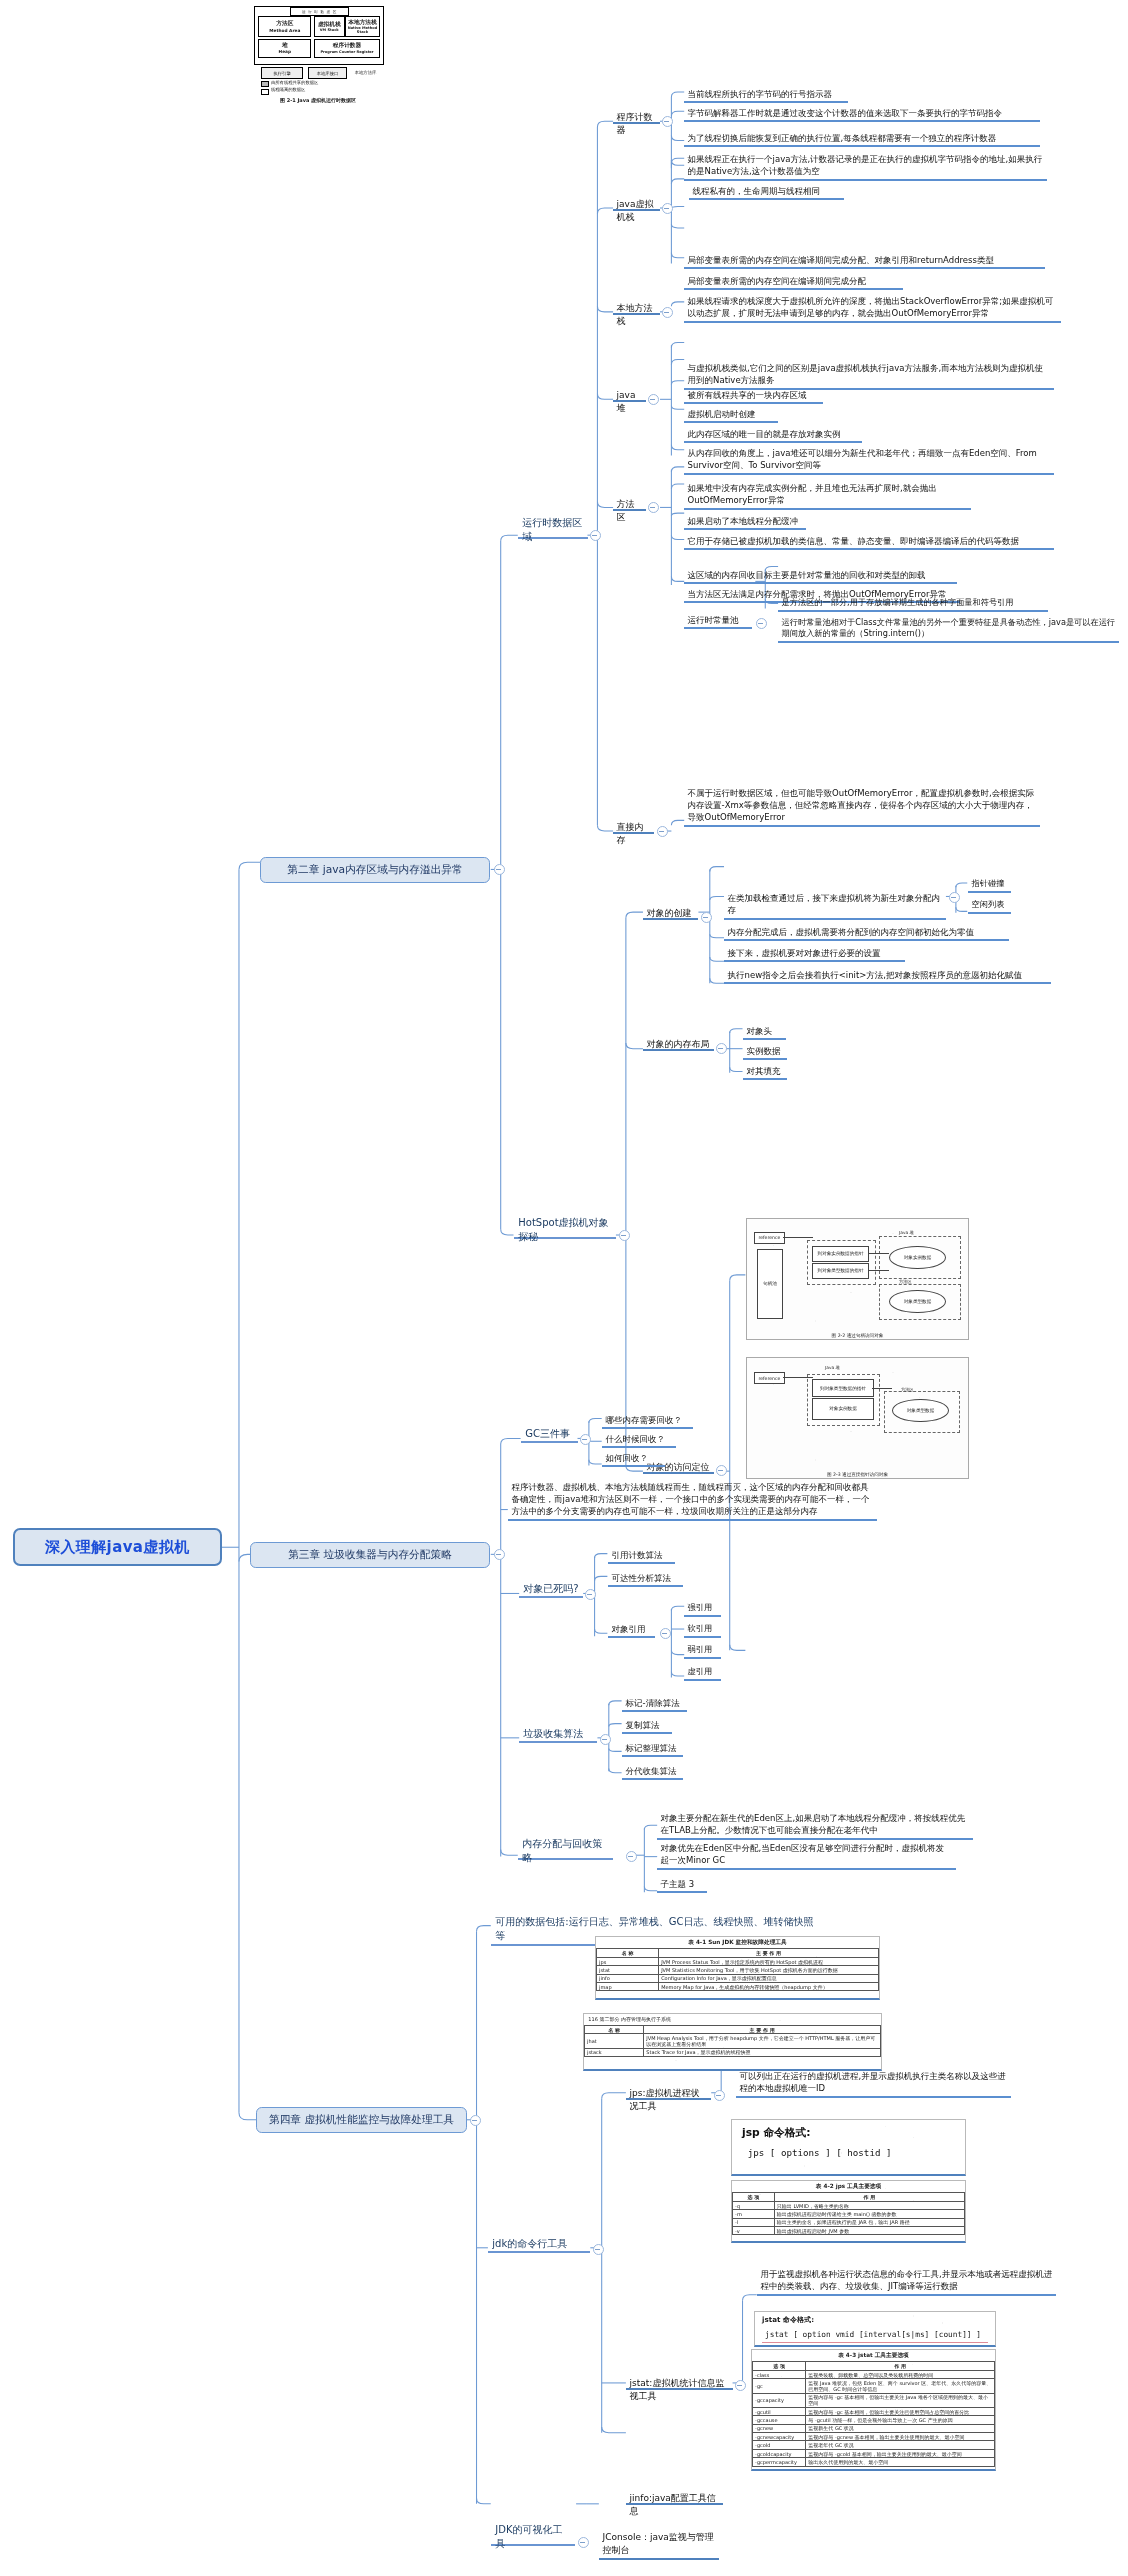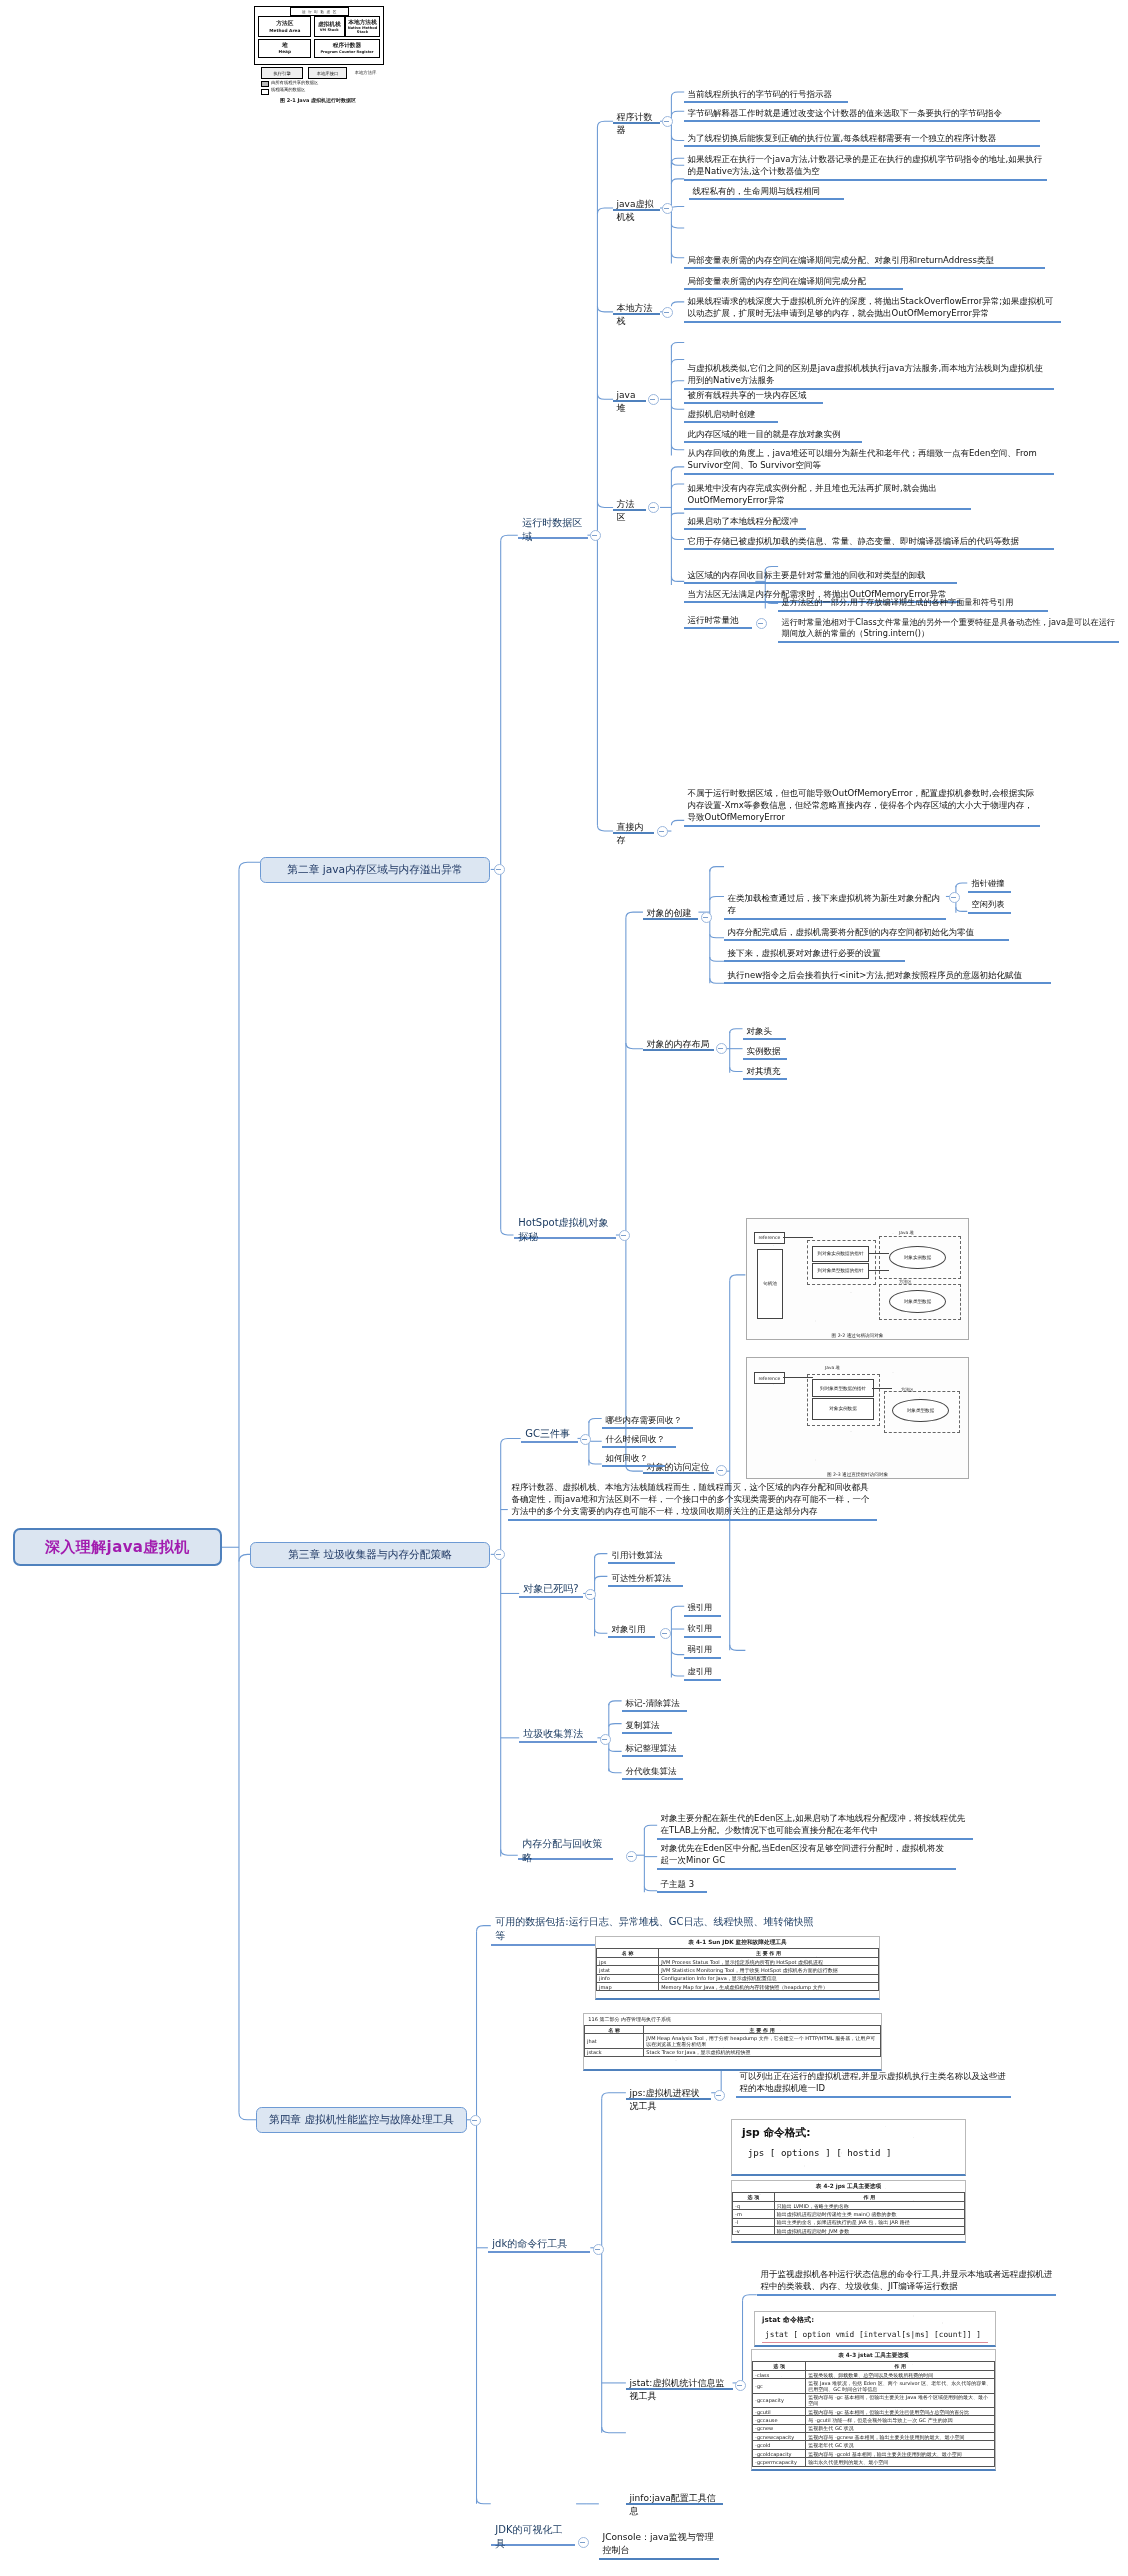--- a/index.html
+++ b/index.html
@@ -9,21 +9,21 @@
     color:#1a1a1a;
   }
   #canvas{position:absolute;left:0;top:0;width:1128px;height:2576px;}
   svg.links{position:absolute;left:0;top:0;width:1128px;height:2576px;pointer-events:none;}
 
   
   .node{position:absolute;box-sizing:border-box;}
 
   .root{
     background:#dbe5f1;border:2.1px solid #4f81bd;border-radius:7.1px;
-    color:#a21caf;font-weight:bold;font-size:15px;
+    color:#1d4ed8;font-weight:bold;font-size:15px;
     display:flex;align-items:center;justify-content:center;
     letter-spacing:0.4px;
   }
   .lvl1{
     background:#dce6f2;border:1.4px solid #6d9ad4;border-radius:5.7px;
     color:#1f3864;font-size:10.7px;
     display:flex;align-items:center;justify-content:center;
     padding:2.8px 7.1px;
   }
   .lvl2{

